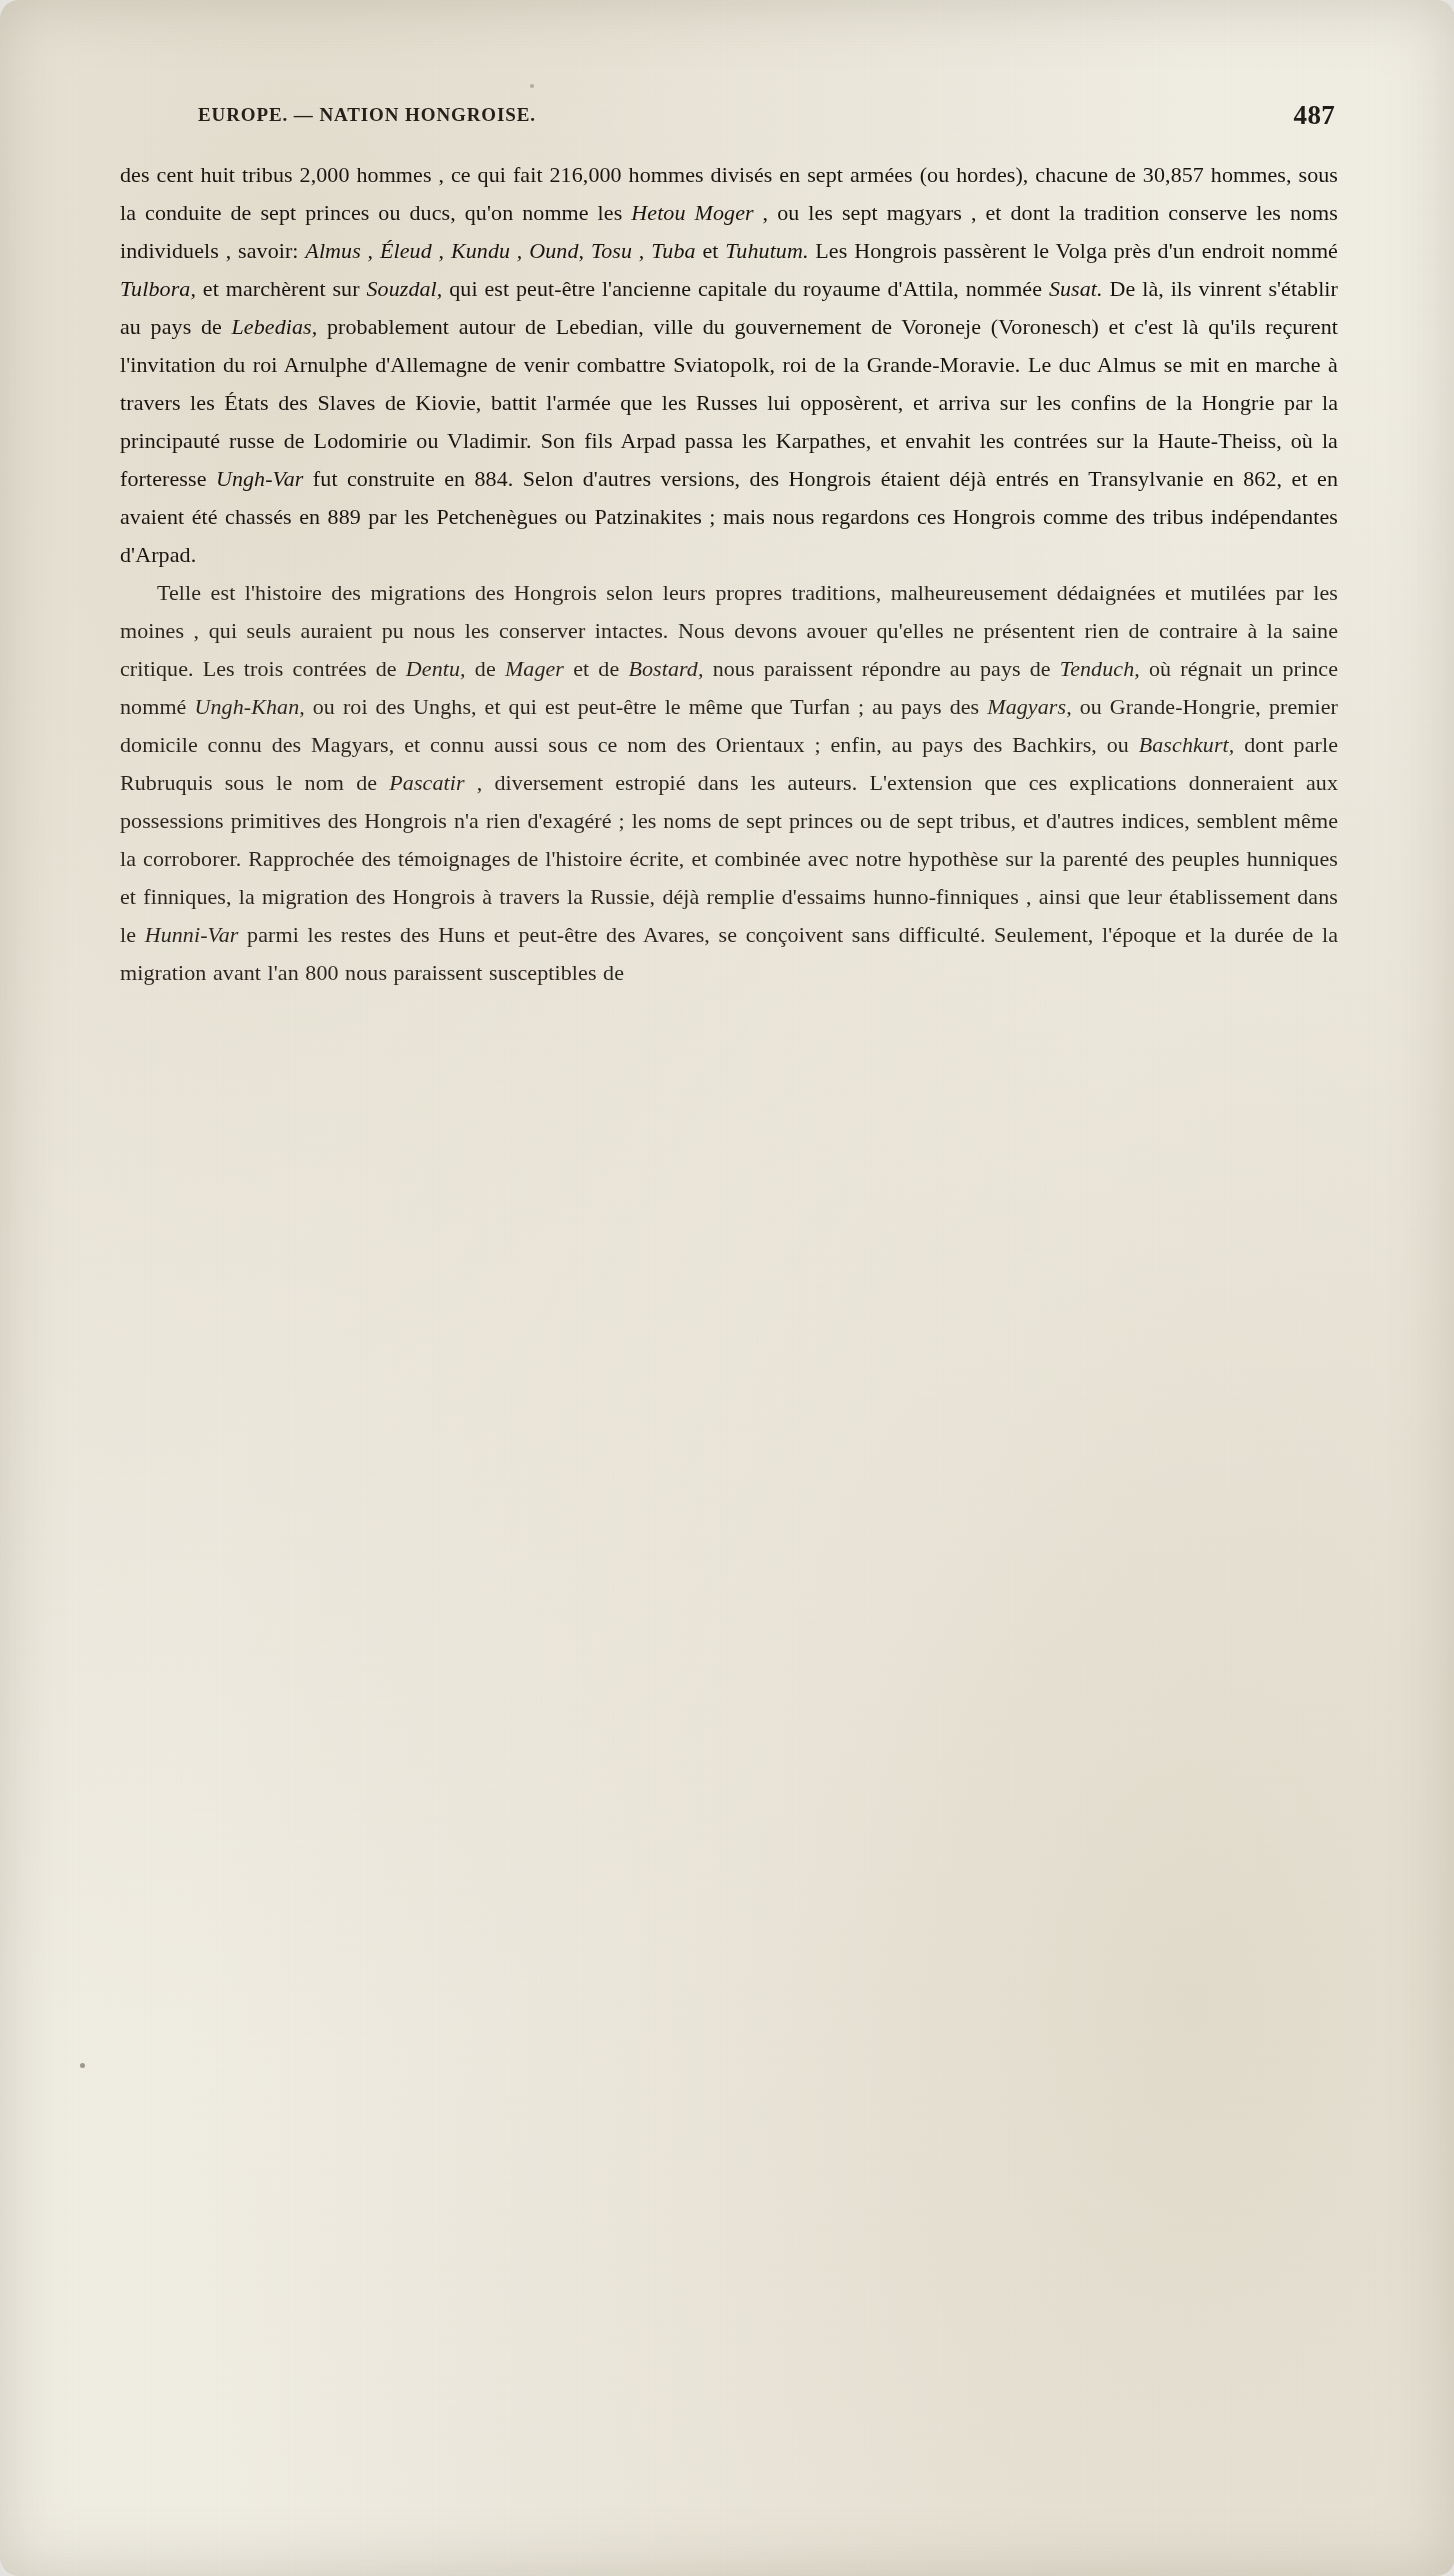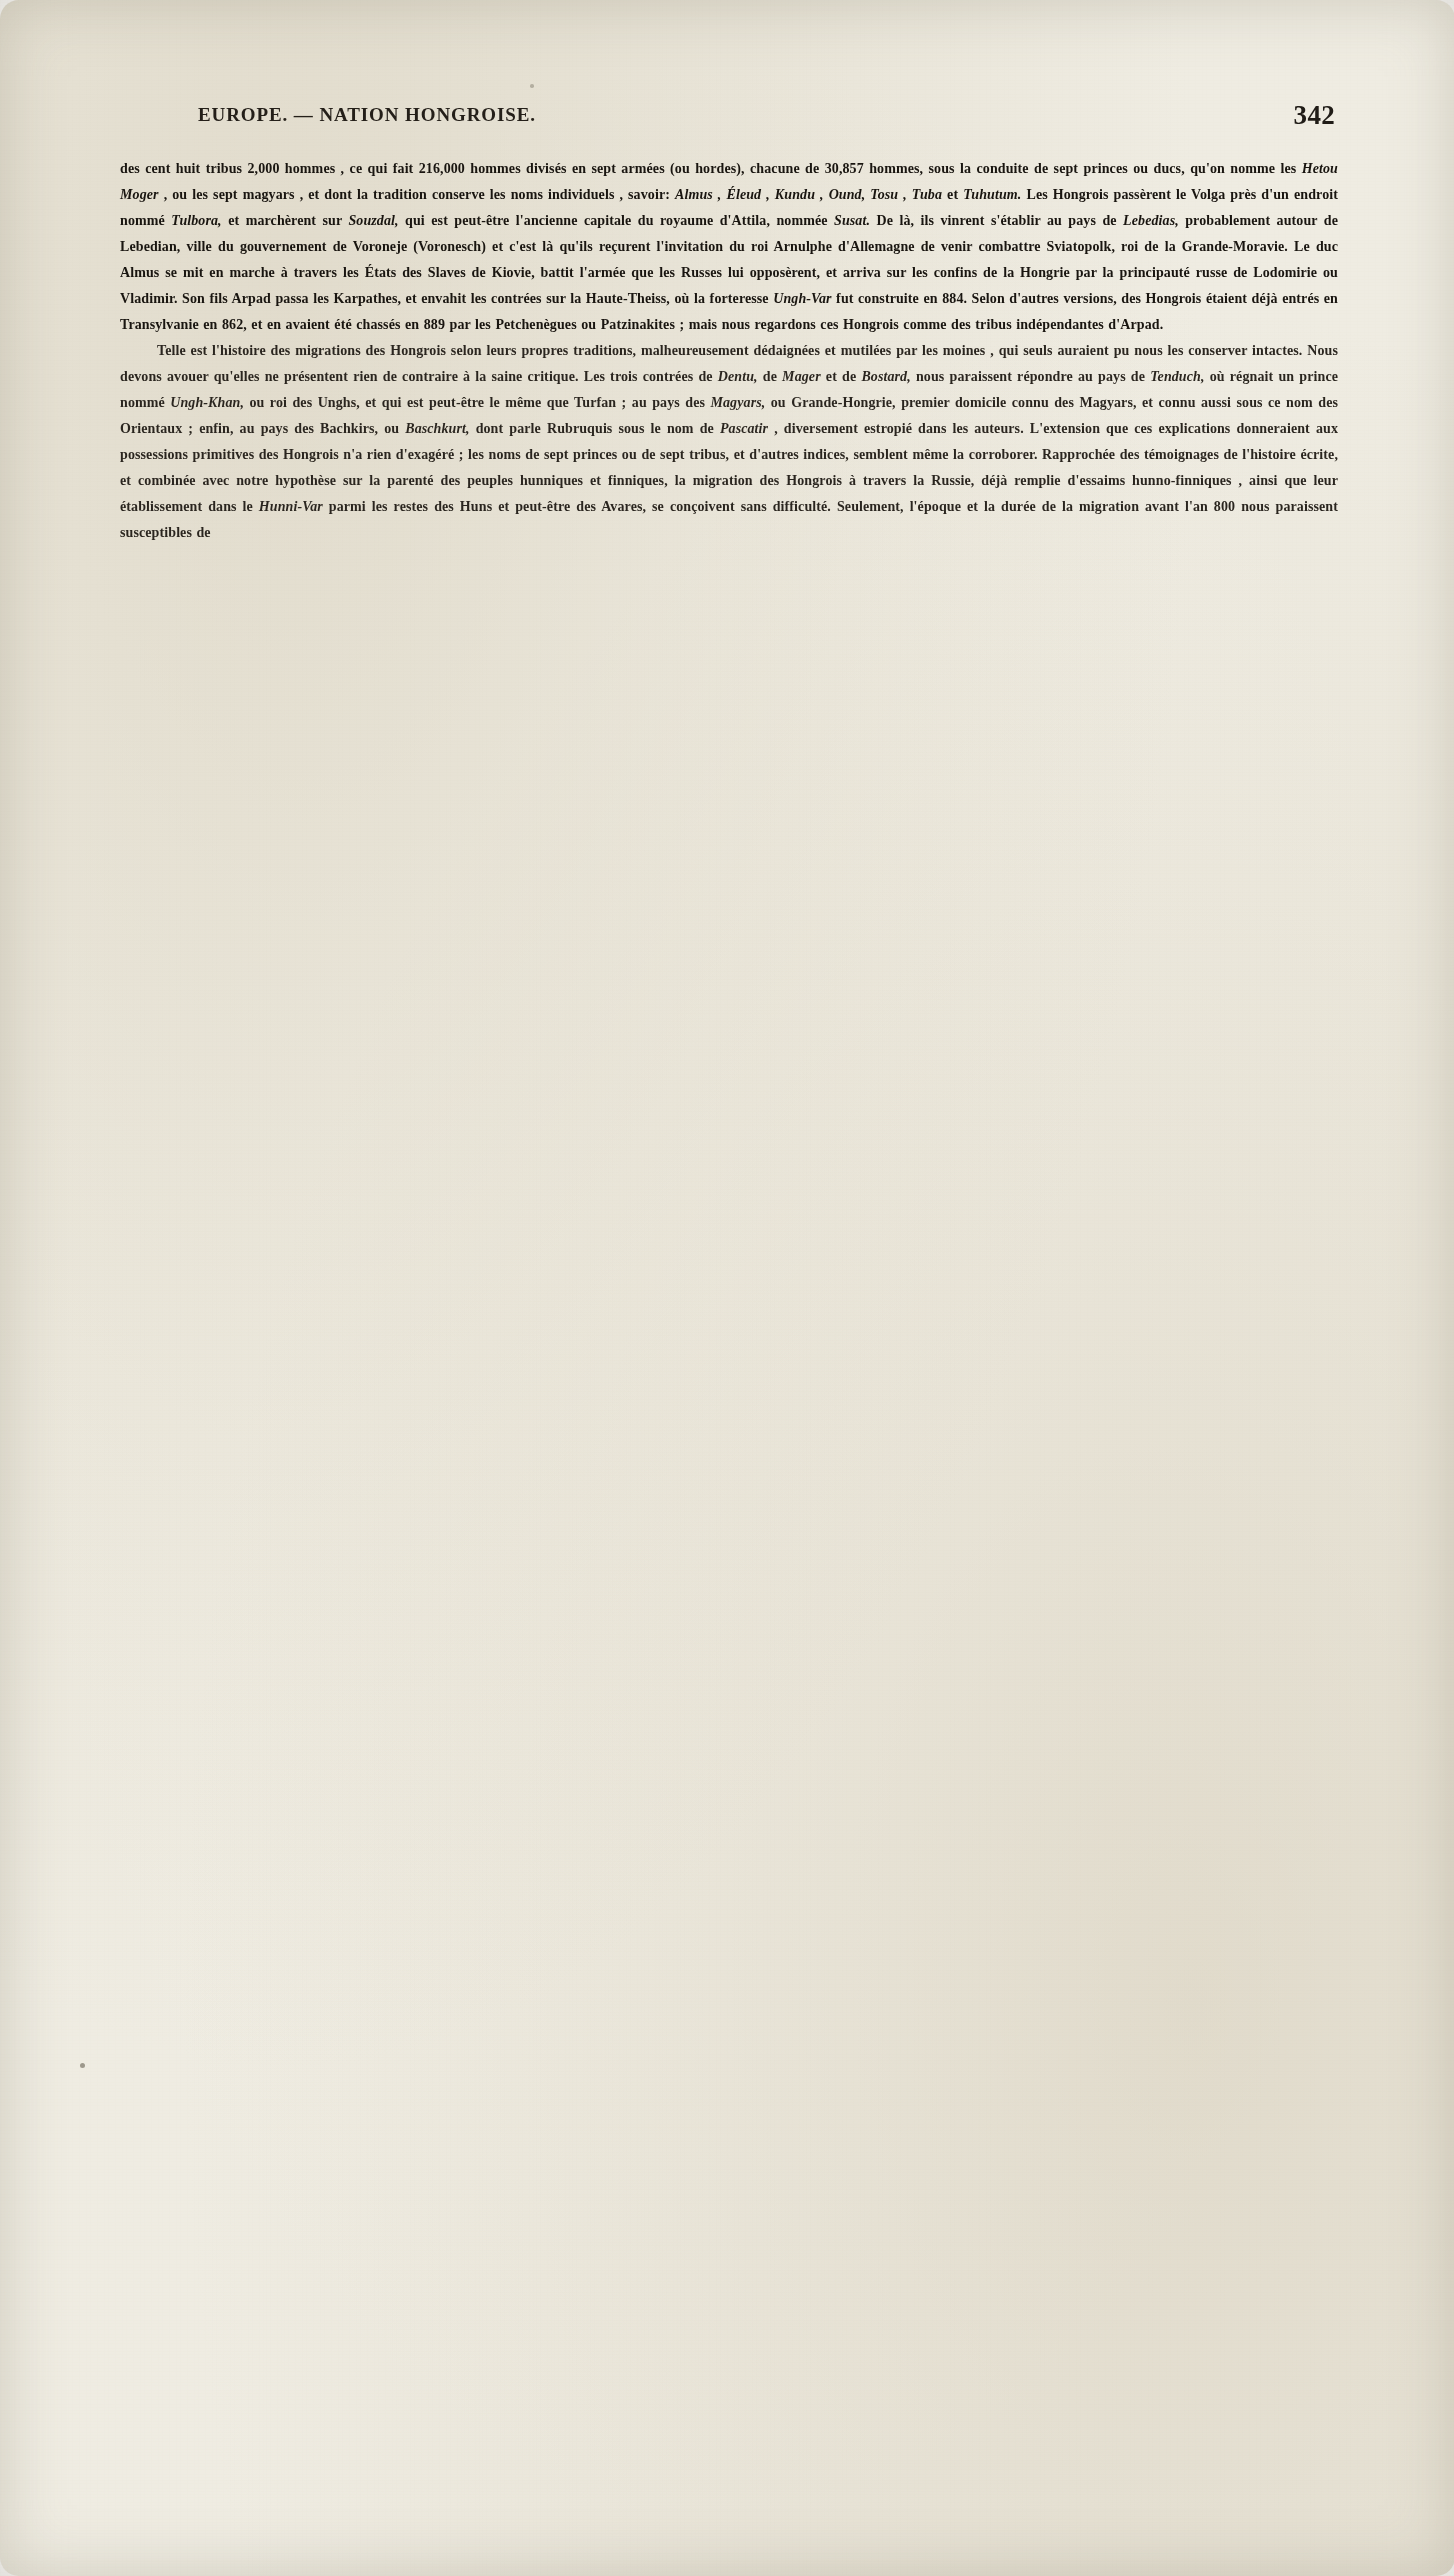--- a/index.html
+++ b/index.html
@@ -65,26 +65,26 @@
   .running-head .page-number {
     position: absolute;
     right: 2.8px;
     top: 0px;
     font-size: 27px;
     font-weight: 700;
     color: #201c17;
     letter-spacing: 0.4px;
   }
   .body-text {
-    font-size: 14px;
-    line-height: 26px;
+    font-size: 22px;
+    line-height: 38px;
     text-align: justify;
     text-justify: inter-word;
     color: #191510;
-    font-weight: 700;
+    font-weight: 400;
     letter-spacing: 0.1px;
     word-spacing: 0.9px;
   }
   .body-text p {
     margin: 0;
   }
   .body-text p.indent {
     text-indent: 37px;
   }
   .body-text i {
@@ -111,21 +111,21 @@
 </head>
 <body>
 
 <div class="page">
   <div class="paper-texture"></div>
 
   <div class="text-block">
 
     <div class="running-head">
       <div class="head-title">EUROPE. — NATION HONGROISE.</div>
-      <div class="page-number">342</div>
+      <div class="page-number">487</div>
     </div>
 
     <div class="body-text">
       <p class="ink-1">des cent huit tribus 2,000 hommes , ce qui fait 216,000 hommes divisés en sept armées (ou hordes), chacune de 30,857 hommes, sous la conduite de sept princes ou ducs, qu'on nomme les <i>Hetou Moger</i> , ou les sept magyars , et dont la tradition conserve les noms individuels , savoir: <i>Almus , Éleud , Kundu , Ound, Tosu , Tuba</i> et <i>Tuhutum.</i> Les Hongrois passèrent le Volga près d'un endroit nommé <i>Tulbora,</i> et marchèrent sur <i>Souzdal,</i> qui est peut-être l'ancienne capitale du royaume d'Attila, nommée <i>Susat.</i> De là, ils vinrent s'établir au pays de <i>Lebedias,</i> probablement autour de Lebedian, ville du gouvernement de Voroneje (Voronesch) et c'est là qu'ils reçurent l'invitation du roi Arnulphe d'Allemagne de venir combattre Sviatopolk, roi de la Grande-Moravie. Le duc Almus se mit en marche à travers les États des Slaves de Kiovie, battit l'armée que les Russes lui opposèrent, et arriva sur les confins de la Hongrie par la principauté russe de Lodomirie ou Vladimir. Son fils Arpad passa les Karpathes, et envahit les contrées sur la Haute-Theiss, où la forteresse <i>Ungh-Var</i> fut construite en 884. Selon d'autres versions, des Hongrois étaient déjà entrés en Transylvanie en 862, et en avaient été chassés en 889 par les Petchenègues ou Patzinakites ; mais nous regardons ces Hongrois comme des tribus indépendantes d'Arpad.</p>
       <p class="indent ink-2">Telle est l'histoire des migrations des Hongrois selon leurs propres traditions, malheureusement dédaignées et mutilées par les moines , qui seuls auraient pu nous les conserver intactes. Nous devons avouer qu'elles ne présentent rien de contraire à la saine critique. Les trois contrées de <i>Dentu,</i> de <i>Mager</i> et de <i>Bostard,</i> nous paraissent répondre au pays de <i>Tenduch,</i> où régnait un prince nommé <i>Ungh-Khan,</i> ou roi des Unghs, et qui est peut-être le même que Turfan ; au pays des <i>Magyars,</i> ou Grande-Hongrie, premier domicile connu des Magyars, et connu aussi sous ce nom des Orientaux ; enfin, au pays des Bachkirs, ou <i>Baschkurt,</i> dont parle Rubruquis sous le nom de <i>Pascatir</i> , diversement estropié dans les auteurs. L'extension que ces explications donneraient aux possessions primitives des Hongrois n'a rien d'exagéré ; les noms de sept princes ou de sept tribus, et d'autres indices, semblent même la corroborer. Rapprochée des témoignages de l'histoire écrite, et combinée avec notre hypothèse sur la parenté des peuples hunniques et finniques, la migration des Hongrois à travers la Russie, déjà remplie d'essaims hunno-finniques , ainsi que leur établissement dans le <i>Hunni-Var</i> parmi les restes des Huns et peut-être des Avares, se conçoivent sans difficulté. Seulement, l'époque et la durée de la migration avant l'an 800 nous paraissent susceptibles de</p>
     </div>
 
   </div>
 
   <div class="stray-mark" style="left:80px; top:2063px;"></div>

